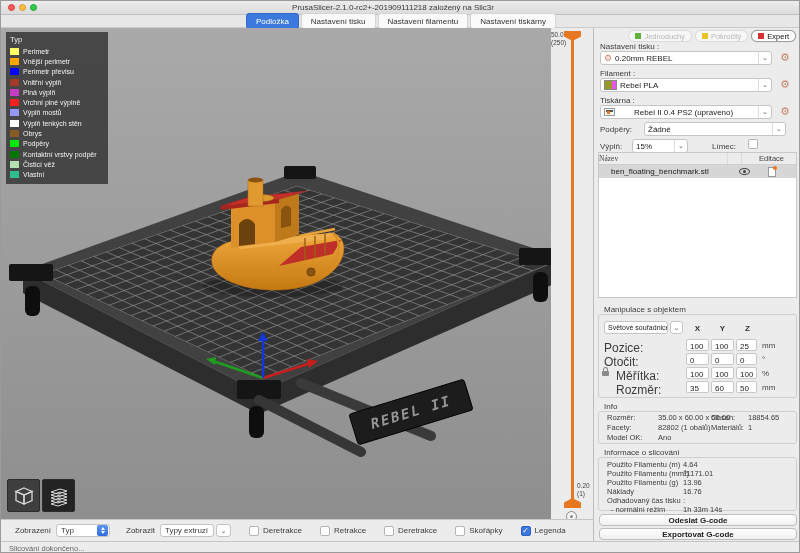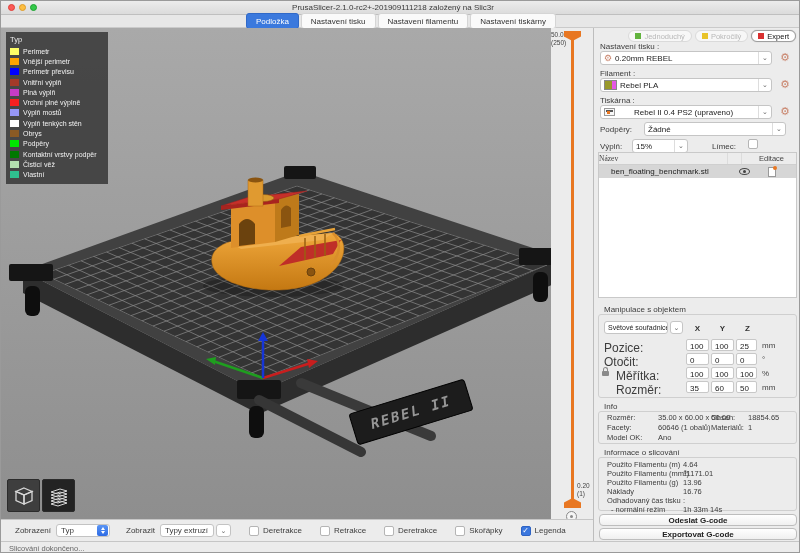--- a/index.html
+++ b/index.html
@@ -504,21 +504,21 @@
 
         <div class="irow">
           <span class="l1">Rozměr:</span>
           <span class="v1">35.00 x 60.00 x 50.00</span>
           <span class="l2">Obsah:</span>
           <span class="v2">18854.65</span>
         </div>
 
         <div class="irow">
           <span class="l1">Facety:</span>
-          <span class="v1">60646 (1 obalů)</span>
+          <span class="v1">82802 (1 obalů)</span>
           <span class="l2">Materiálů:</span>
           <span class="v2">1</span>
         </div>
 
         <div class="irow">
           <span class="l1">Model OK:</span>
           <span class="v1">Ano</span>
           <span class="l2"></span>
           <span class="v2"></span>
         </div>

